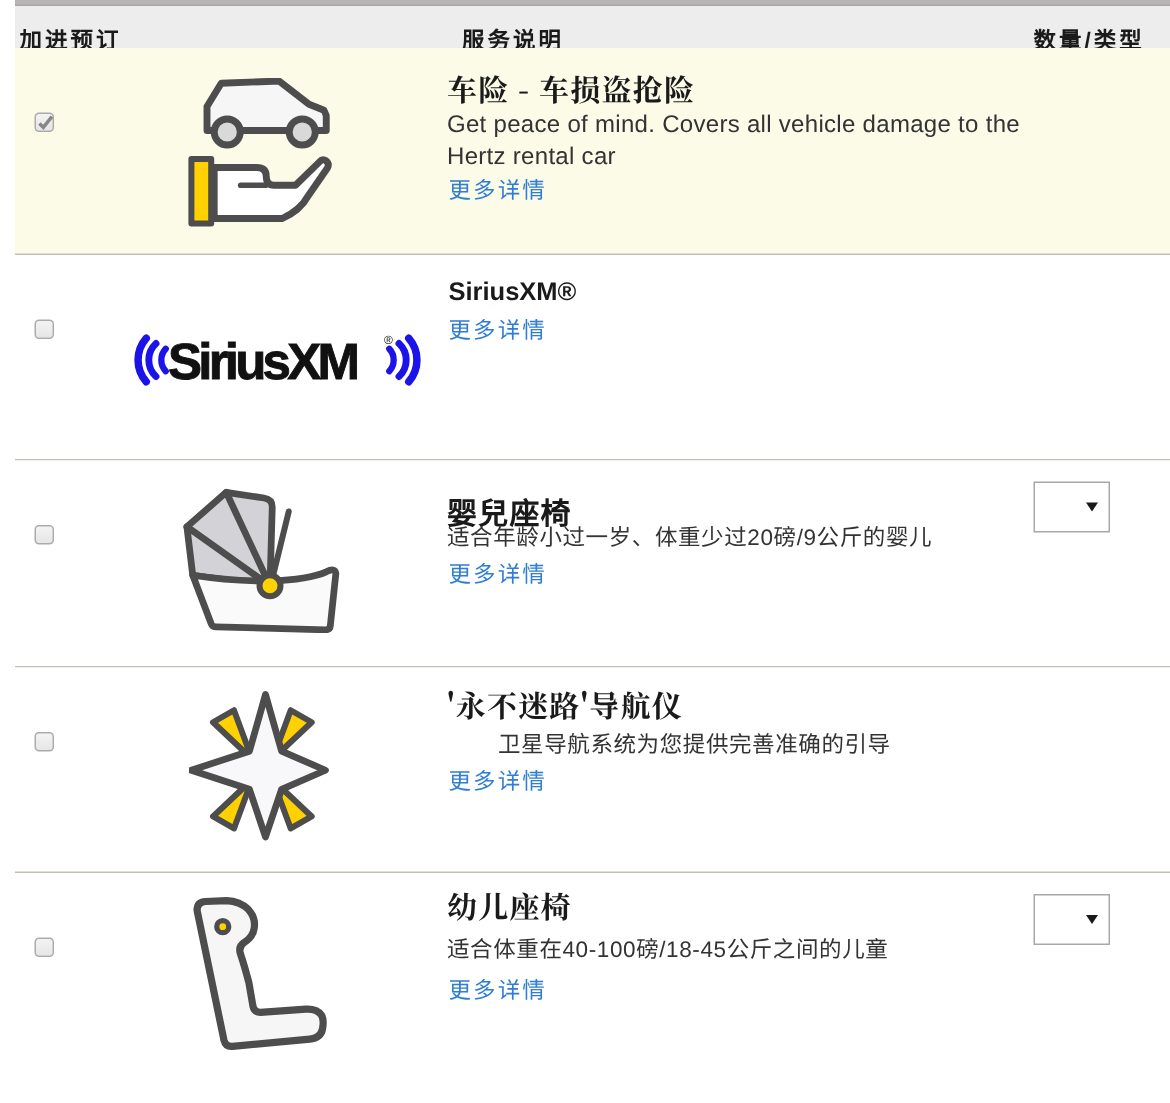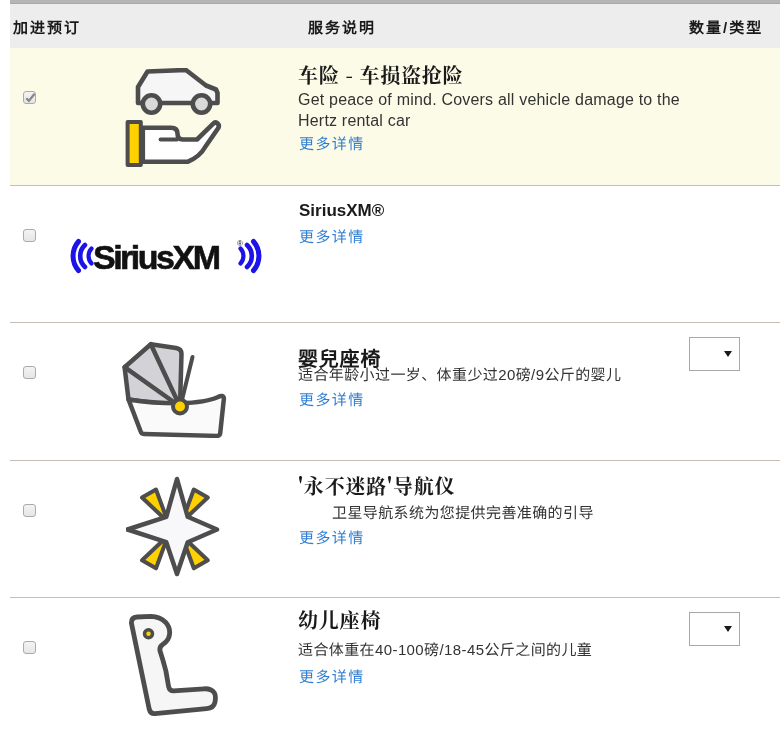--- a/index.html
+++ b/index.html
@@ -1,20 +1,20 @@
 <!DOCTYPE html>
 <html lang="zh-CN"><head>
 <meta charset="utf-8">
 <style>
 html,body{margin:0;padding:0;background:#fff;}
 body{width:780px;height:735px;position:relative;overflow:hidden;
   font-family:"Liberation Sans",sans-serif;}
 .wrap{position:absolute;left:10px;top:0;width:770px;}
 .topbar{height:3px;background:#b6b4b4;border-bottom:1px solid #a9a7a7;}
-.thead{height:44px;background:#ededed;position:relative;}
+.thead{height:28px;background:#ededed;position:relative;}
 .th{position:absolute;top:15.5px;font-size:15px;font-weight:bold;color:#1a1a1a;
   letter-spacing:2px;line-height:15px;white-space:nowrap;}
 .row{position:relative;border-bottom:1px solid #c5beb6;background:#fff;}
 .row1{background:#fbfbe8;}
 .cb{position:absolute;left:13px;top:43px;width:11px;height:11px;border:1.5px solid #ababab;
   border-radius:3px;background:linear-gradient(180deg,#f3f3f3,#e6e6e6);}
 .ttl{position:absolute;left:288px;font-size:20px;line-height:24px;font-weight:bold;
   color:#1a1a1a;font-family:"Noto Serif CJK SC","Noto Serif SC","Liberation Serif",serif;
   white-space:nowrap;letter-spacing:0.8px;}
 .ttl2{position:absolute;left:289px;font-size:17px;line-height:24px;font-weight:bold;
@@ -60,21 +60,21 @@
         </g>
       </svg>
     </div>
     <div class="ttl" style="top:15px;text-align:center;">车险 - 车损盗抢险</div>
     <div class="desc1" style="top:41px;">Get peace of mind. Covers all vehicle damage to the Hertz rental car</div>
     <div class="lnk" style="top:84.5px;">更多详情</div>
   </div>
 
   <div class="row" style="height:136px;">
     <div class="cb"></div>
-    <div class="icon" style="left:61px;top:53px;">
+    <div class="icon" style="left:80px;top:53px;">
       <svg width="190" height="34" viewBox="0 0 190 34" style="overflow:visible;">
         <g fill="none" stroke="#1b13e8" stroke-linecap="round">
           <path d="M7.5,2.5 A 22 22 0 0 0 7.5,31.5" stroke-width="5"></path>
           <path d="M14,6 A 15 15 0 0 0 14,28" stroke-width="4.6"></path>
           <path d="M20.5,9.5 A 11 11 0 0 0 20.5,24.5" stroke-width="4.2"></path>
           <path d="M182.5,2.5 A 22 22 0 0 1 182.5,31.5" stroke-width="5"></path>
           <path d="M176,6 A 15 15 0 0 1 176,28" stroke-width="4.6"></path>
           <path d="M169.5,9.5 A 11 11 0 0 1 169.5,24.5" stroke-width="4.2"></path>
         </g>
         <text x="22" y="29.5" font-family="Liberation Sans" font-size="34" font-weight="bold" letter-spacing="-2.5" fill="#111" stroke="#111" stroke-width="0.6">SiriusXM</text>

